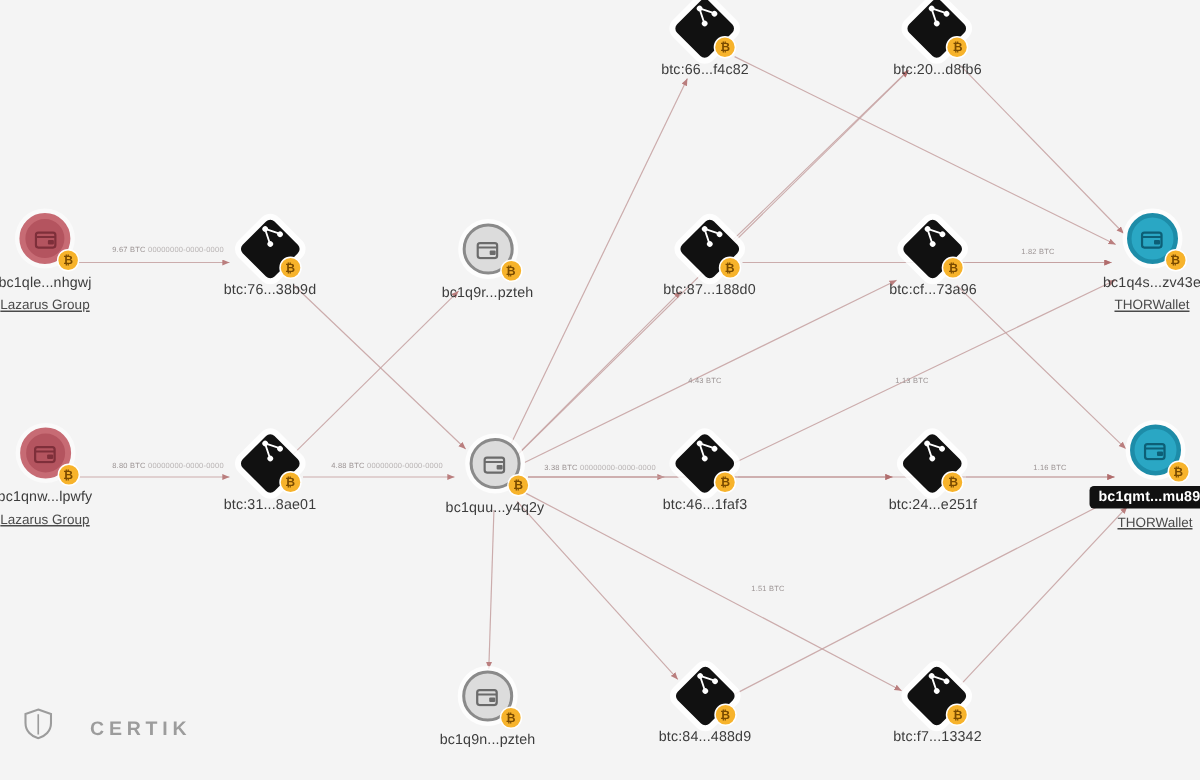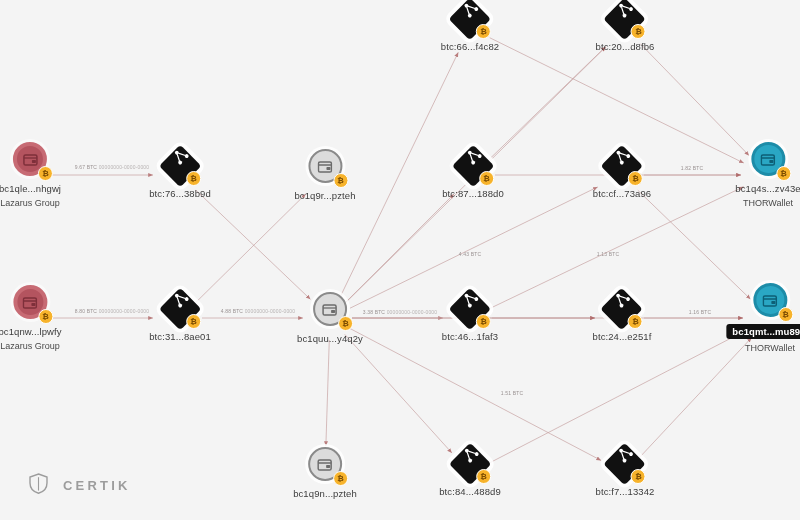--- a/index.html
+++ b/index.html
@@ -109,40 +109,41 @@
     color: #ffffff;
     padding: 2px 6px;
     border-radius: 3px;
     font-weight: bold;
   }
   .node-sublabel {
     margin-top: 4px;
     font-size: 9px;
     color: #4a4a4a;
     white-space: nowrap;
+    text-decoration: underline;
   }
 
   .edge-label {
     position: absolute;
     transform: translate(-50%, -50%);
     font-size: 5px;
     color: #b8b3b3;
     white-space: nowrap;
     pointer-events: none;
     letter-spacing: 0.15px;
   }
   .edge-label .amt { color: #9a9292; }
 
   #watermark {
     position: absolute;
-    left: 29px;
+    left: 16px;
     bottom: 22px;
     display: flex;
     align-items: center;
-    gap: 15px;
+    gap: 25px;
     opacity: 0.55;
   }
   #watermark .wm-text {
     font-size: 13px;
     letter-spacing: 3.2px;
     color: #555555;
     font-weight: 600;
   }
 </style>
 </head>

